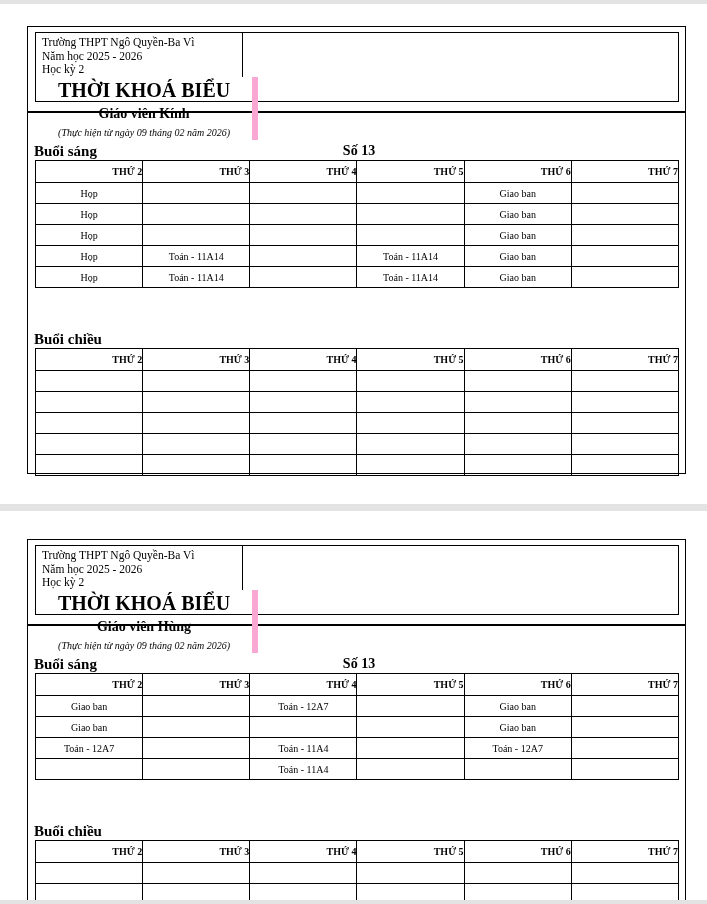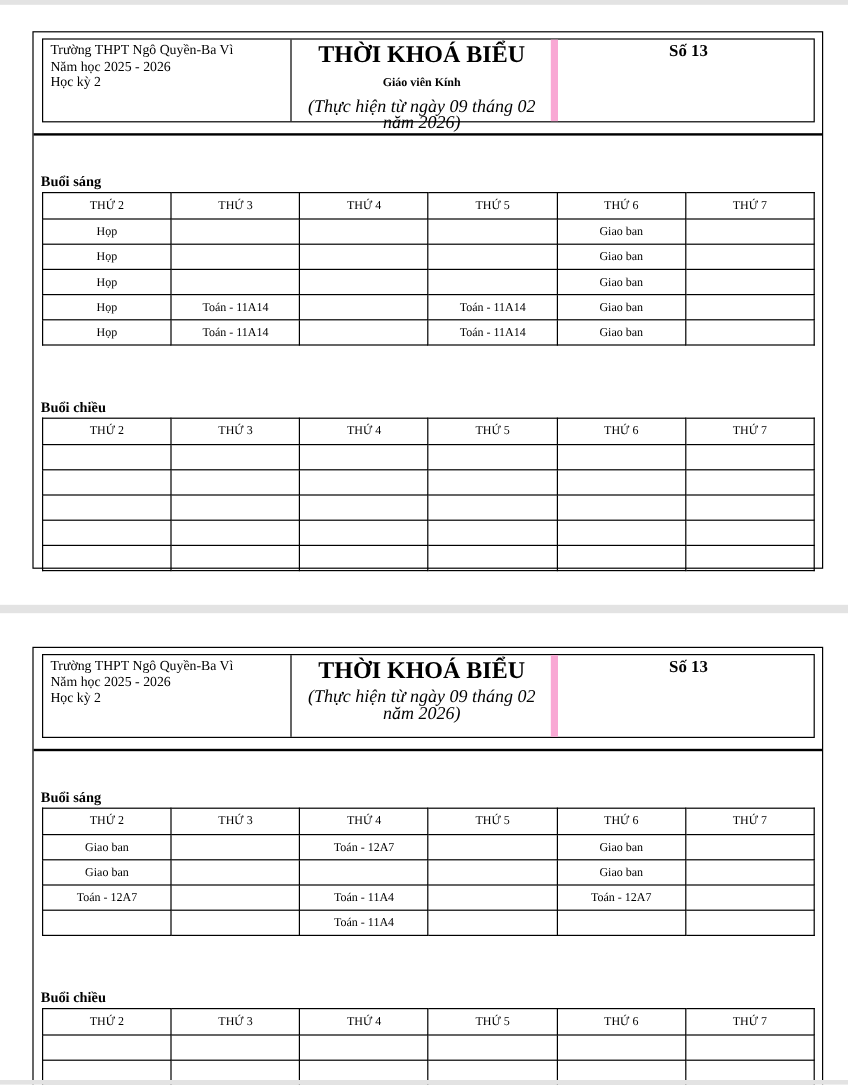--- a/index.html
+++ b/index.html
@@ -32,56 +32,57 @@
     position: absolute; left: 27px; width: 657px; height: 446px;
     border: 1px solid #000;
   }
   #page-1 .frame { top: 22px; }
   #page-2 .frame { top: 28px; }
 
   .header-box {
     margin: 5px 6px 0 7px; height: 68px;
     border: 1px solid #000;
     display: flex;
+    flex-direction: column;
   }
   .hcell { box-sizing: border-box; height: 100%; }
   .hcell-left {
     width: 32.3%; border-right: 1px solid #000;
     padding: 3px 4px 0 6px;
     font-size: 11.5px; line-height: 13.5px;
   }
   .hcell-center {
     width: 34.6%; border-right: 6px solid #f9a8d4;
     text-align: center; padding-top: 1px;
   }
   .hcell-right { flex: 1; text-align: center; padding: 2px 8px 0 12px; }
 
   .doc-title     { font-size: 20px; font-weight: bold; line-height: 25px; }
-  .teacher-name  { font-size: 10px; font-weight: bold; line-height: 20px; margin-top: 1px; }
-  .effective     { font-size: 15px; font-style: italic; line-height: 14px; margin-top: 2px; }
+  .teacher-name  { font-size: 14px; font-weight: bold; line-height: 20px; margin-top: 1px; }
+  .effective     { font-size: 10px; font-style: italic; line-height: 14px; margin-top: 2px; }
   .sheet-number  { font-size: 14px; font-weight: bold; line-height: 17px; }
 
   .header-divider { margin-top: 9px; height: 0; border-top: 2px solid #000; }
 
   .session-label {
     margin: 29px 0 0 6px;
-    font-size: 12px; font-weight: bold; line-height: 18px; font-family: Liberation Serif, serif;
+    font-size: 15px; font-weight: bold; line-height: 18px; font-family: Liberation Serif, serif;
   }
   .session-label.afternoon { margin-top: 42px; }
 
   table.timetable {
     border-collapse: collapse; table-layout: fixed;
     margin: 0 6px 0 7px; width: 644px;
   }
   table.timetable th, table.timetable td {
     border: 1px solid #000;
     text-align: center; vertical-align: middle;
     padding: 0; overflow: hidden; white-space: nowrap;
   }
-  table.timetable th { height: 21px; font-size: 10px; font-weight: normal; }
+  table.timetable th { height: 21px; font-size: 10px; font-weight: bold; text-align: right; }
   table.timetable td { height: 20px; font-size: 10px; font-weight: normal; }
 </style>
 </head>
 <body>
 
 <div id="screen">
 
   <div class="gray-strip" id="edge-top"></div>
 
   <section class="page" id="page-1">
@@ -220,20 +221,21 @@
   <section class="page" id="page-2">
     <div class="frame">
       <div class="header-box">
         <div class="hcell hcell-left">
           <div>Trường THPT Ngô Quyền-Ba Vì</div>
           <div>Năm học 2025 - 2026</div>
           <div>Học kỳ 2</div>
         </div>
         <div class="hcell hcell-center">
           <div class="doc-title">THỜI KHOÁ BIỂU</div>
+          <div class="teacher-name">Giáo viên Hùng</div>
           <div class="effective">(Thực hiện từ ngày 09 tháng 02 năm 2026)</div>
         </div>
         <div class="hcell hcell-right">
           <div class="sheet-number">Số 13</div>
         </div>
       </div>
       <div class="header-divider"></div>
       <div class="session-label">Buổi sáng</div>
       <table class="timetable">
           <thead>

